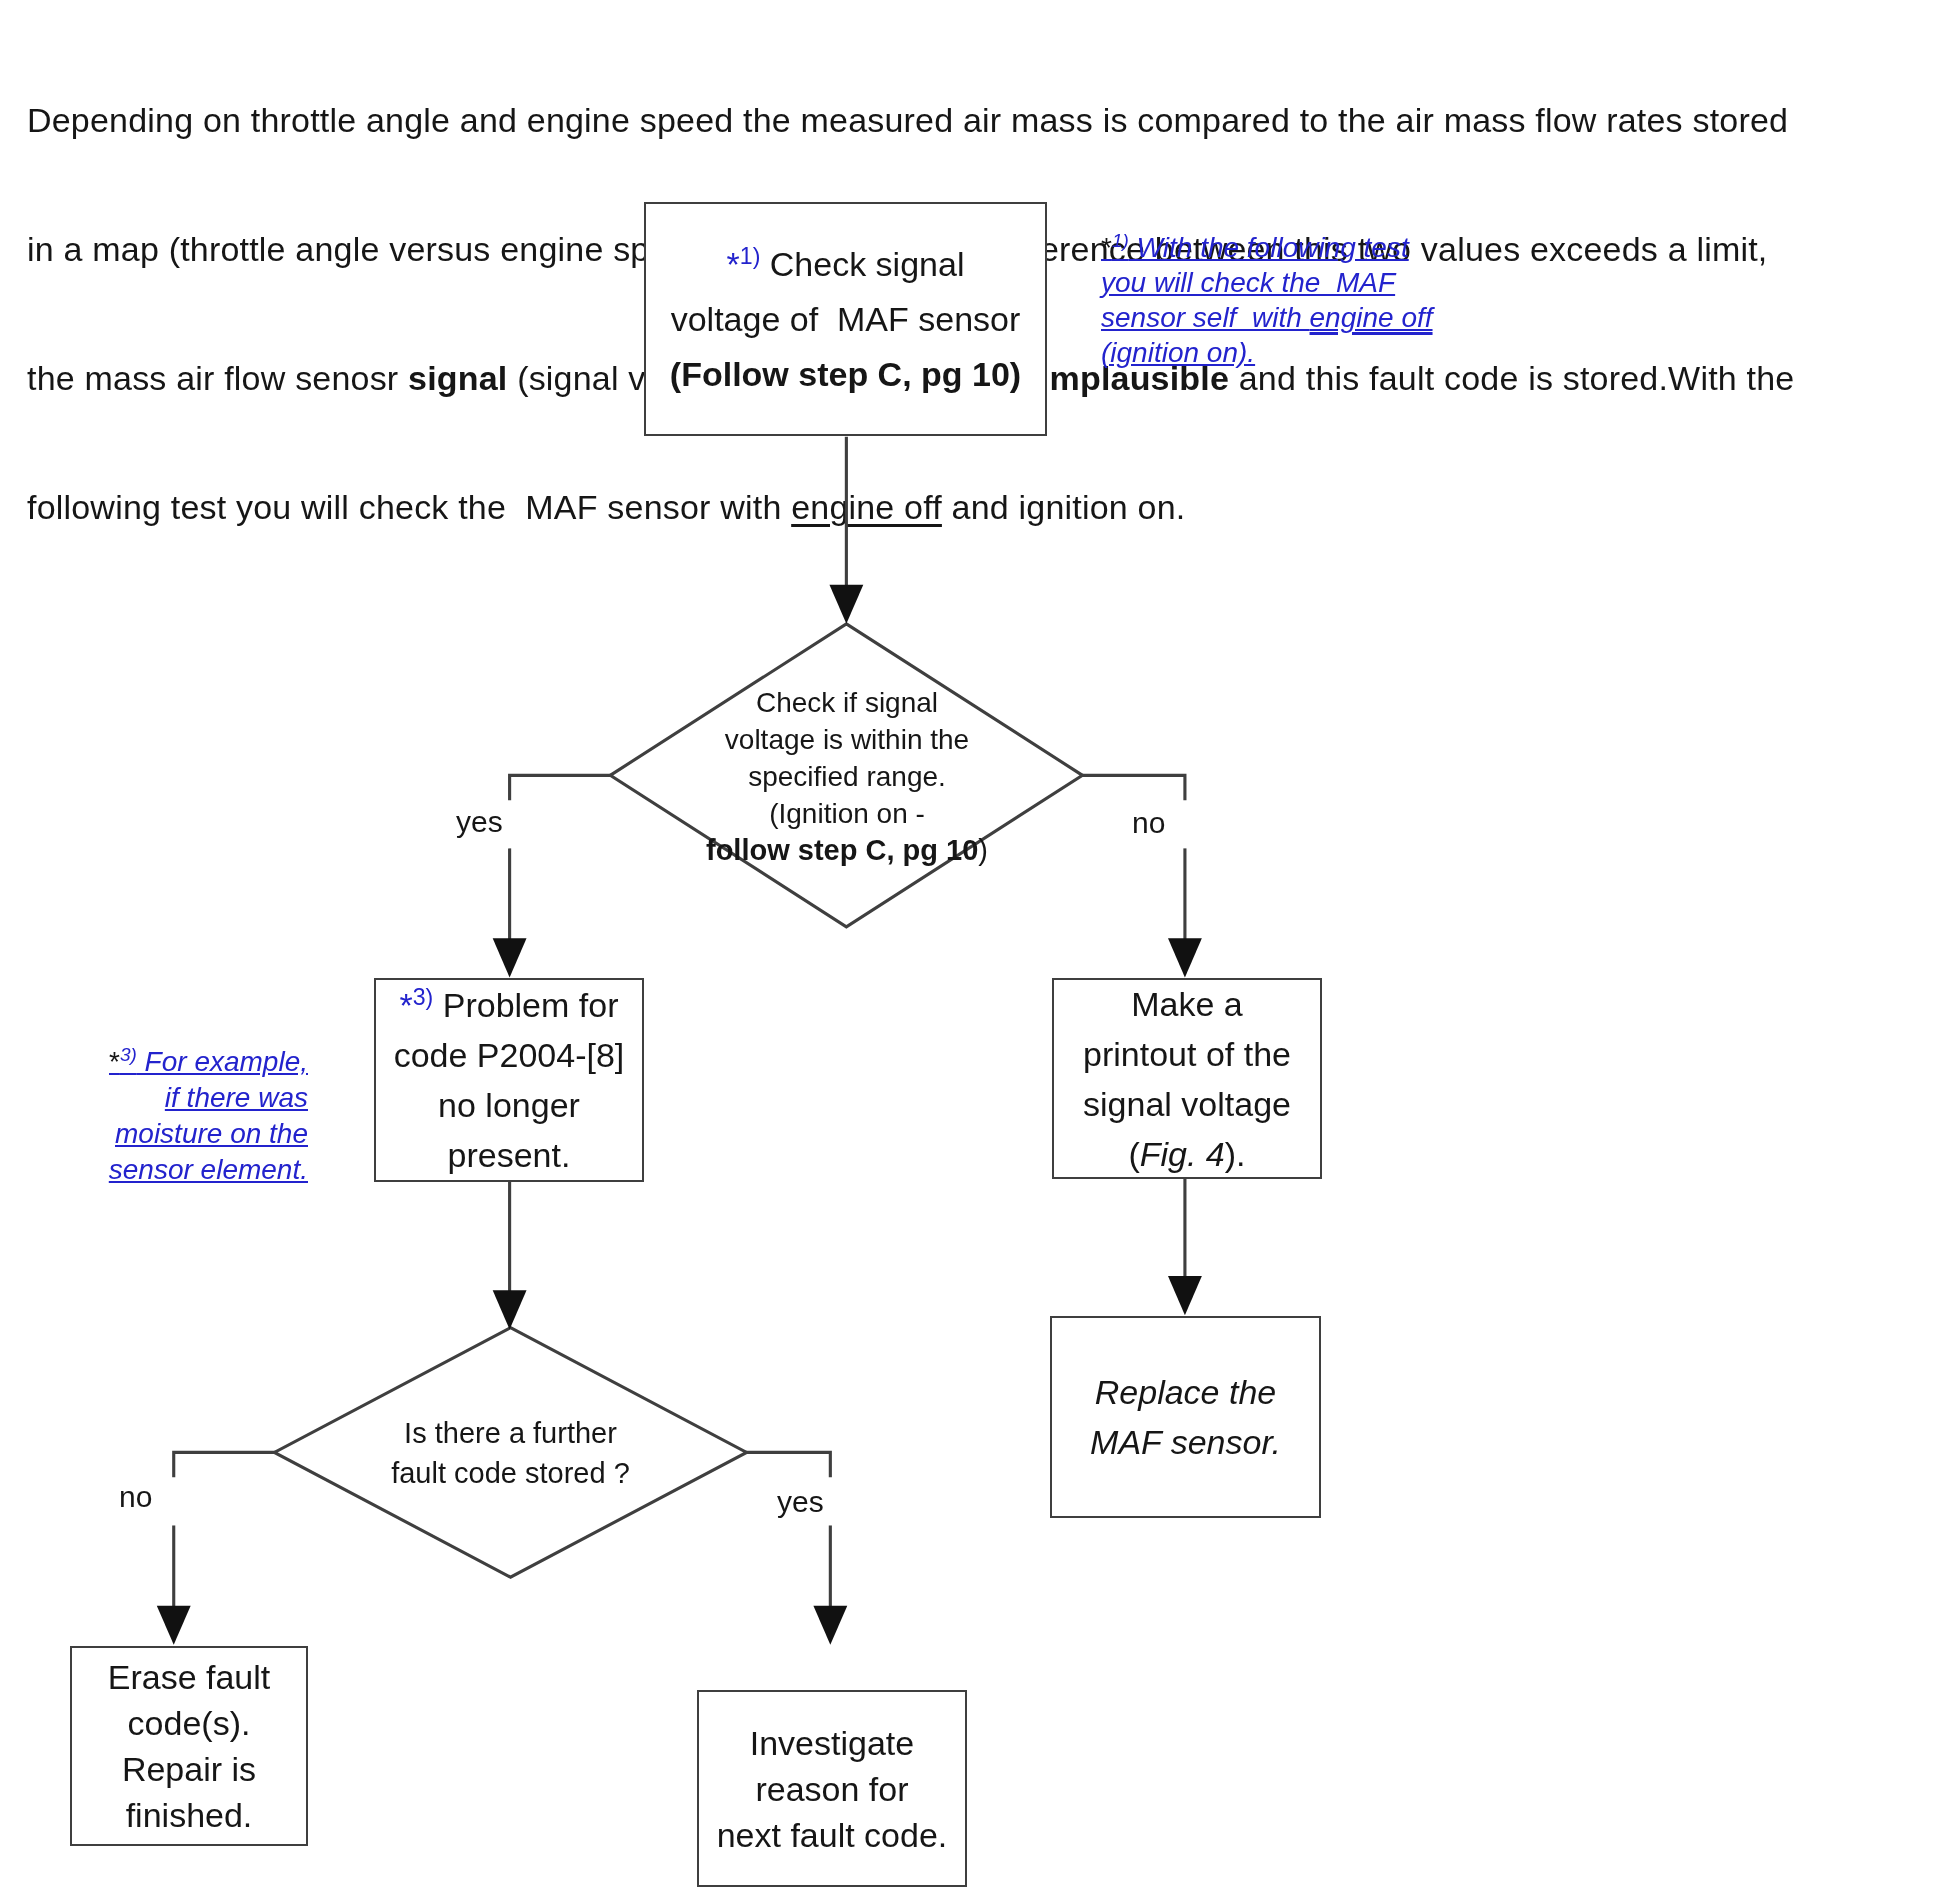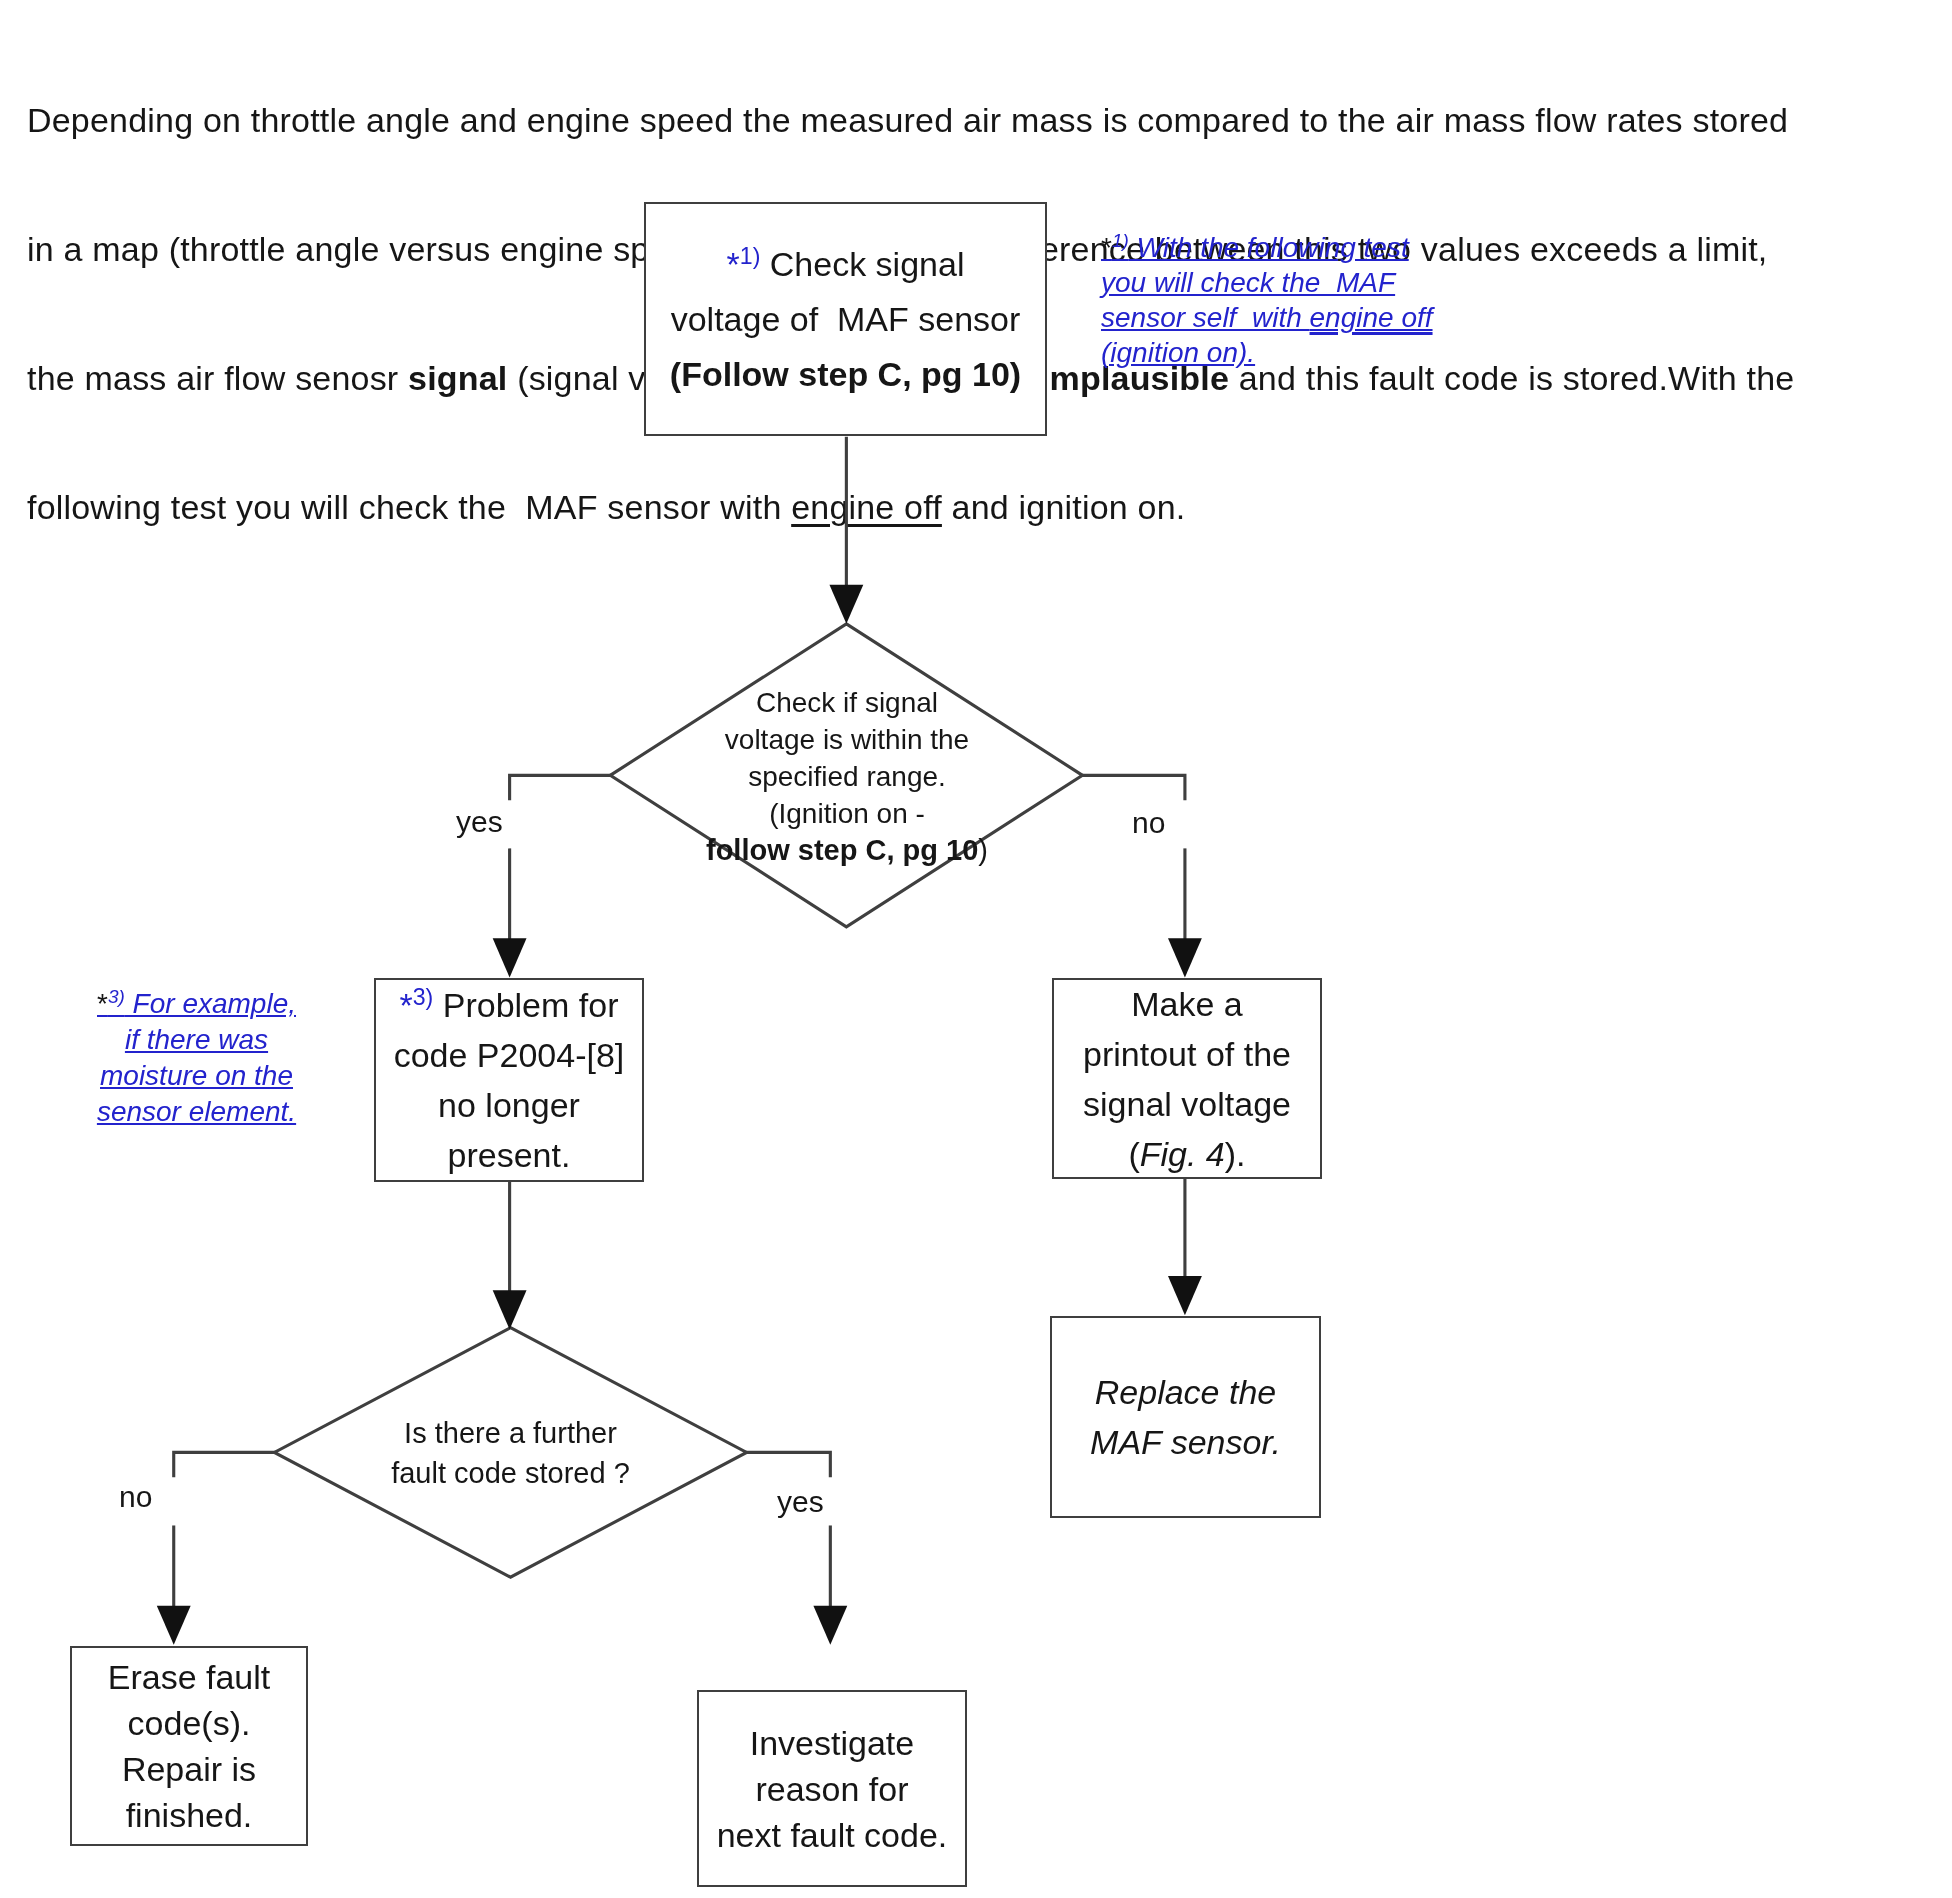--- a/index.html
+++ b/index.html
@@ -129,21 +129,21 @@
   <div class="branch-label" style="left:119px;top:1480px;">no</div>
   <div class="branch-label" style="left:777px;top:1485px;">yes</div>
 
   <div class="node" style="left:374px;top:978px;width:270px;height:204px;line-height:50px;">
     <div class="line pre"><span class="blue">*</span><sup class="mk blue">3)</sup><span> Problem for</span></div>
     <div class="line pre">code P2004-[8]</div>
     <div class="line pre">no longer</div>
     <div class="line pre">present.</div>
   </div>
 
-  <div class="note" style="left:85px;top:986px;width:223px;text-align:center;line-height:36px;">
+  <div class="note" style="left:85px;top:1044px;width:223px;text-align:right;line-height:36px;">
     <div class="line pre"><span class="star-dark">*</span><sup class="mk">3)</sup><span> For example,</span></div>
     <div class="line pre">if there was</div>
     <div class="line pre">moisture on the</div>
     <div class="line pre">sensor element.</div>
   </div>
 
   <div class="node" style="left:1052px;top:978px;width:270px;height:201px;line-height:50px;">
     <div class="line pre">Make a</div>
     <div class="line pre">printout of the</div>
     <div class="line pre">signal voltage</div>

